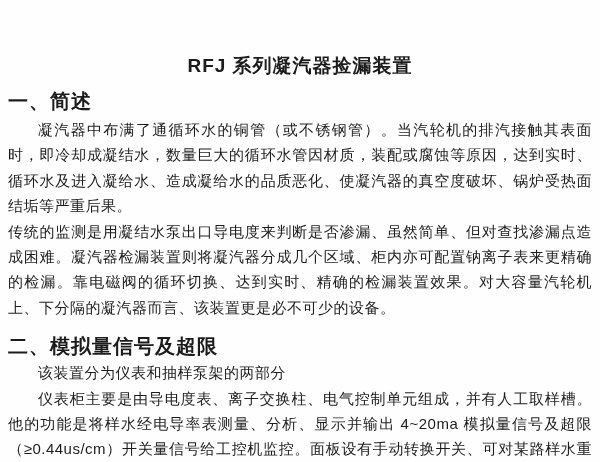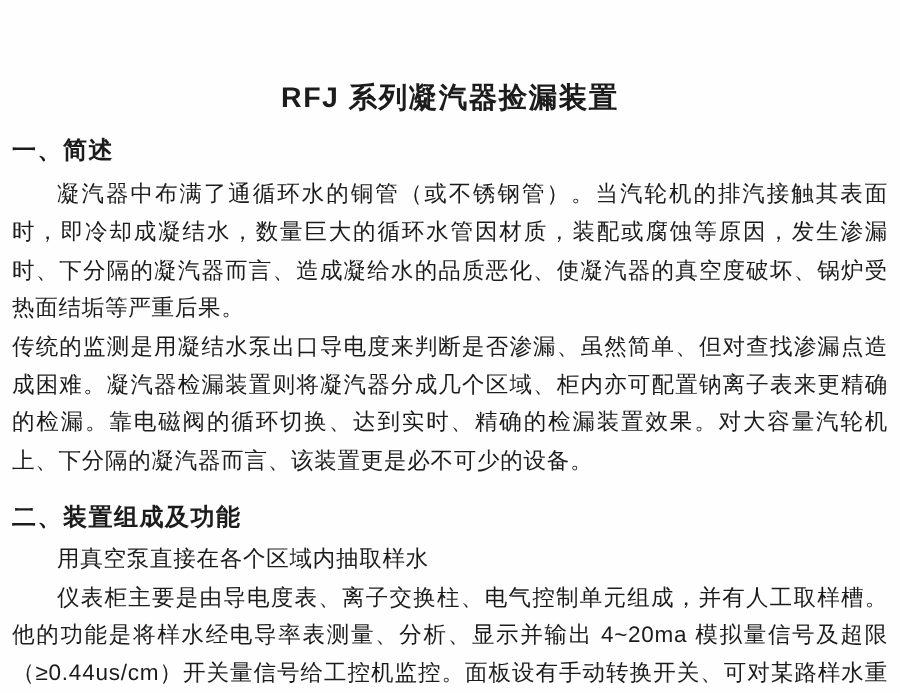--- a/index.html
+++ b/index.html
@@ -22,21 +22,21 @@
   .doc-title {
     margin: 0;
     font-size: 19px;
     line-height: 26px;
     font-weight: bold;
     text-align: center;
     letter-spacing: 1px;
   }
   .sec-heading {
     margin: 12px 0 6px 0;
-    font-size: 16px;
+    font-size: 20px;
     line-height: 20px;
     font-weight: bold;
     letter-spacing: 1px;
   }
   .sec-heading.gap-before {
     margin-top: 16px;
     margin-bottom: 4px;
   }
   .para {
     margin: 0;
@@ -51,24 +51,24 @@
 </style>
 </head>
 <body>
 
 <div class="doc">
 
   <h1 class="doc-title">RFJ 系列凝汽器捡漏装置</h1>
 
   <h2 class="sec-heading">一、简述</h2>
 
-  <p class="para indent">凝汽器中布满了通循环水的铜管（或不锈钢管）。当汽轮机的排汽接触其表面时，即冷却成凝结水，数量巨大的循环水管因材质，装配或腐蚀等原因，发生渗漏时、下分隔的凝汽器而言、造成凝给水的品质恶化、使凝汽器的真空度破坏、锅炉受热面结垢等严重后果。</p>
+  <p class="para indent">凝汽器中布满了通循环水的铜管（或不锈钢管）。当汽轮机的排汽接触其表面时，即冷却成凝结水，数量巨大的循环水管因材质，装配或腐蚀等原因，达到实时、循环水及进入凝给水、造成凝给水的品质恶化、使凝汽器的真空度破坏、锅炉受热面结垢等严重后果。</p>
 
   <p class="para">传统的监测是用凝结水泵出口导电度来判断是否渗漏、虽然简单、但对查找渗漏点造成困难。凝汽器检漏装置则将凝汽器分成几个区域、柜内亦可配置钠离子表来更精确的检漏。靠电磁阀的循环切换、达到实时、精确的检漏装置效果。对大容量汽轮机上、下分隔的凝汽器而言、该装置更是必不可少的设备。</p>
 
-  <h2 class="sec-heading gap-before">二、装置组成及功能</h2>
+  <h2 class="sec-heading gap-before">二、模拟量信号及超限</h2>
 
-  <p class="para indent">用真空泵直接在各个区域内抽取样水</p>
+  <p class="para indent">该装置分为仪表和抽样泵架的两部分</p>
 
 
   <p class="para indent">仪表柜主要是由导电度表、离子交换柱、电气控制单元组成，并有人工取样槽。他的功能是将样水经电导率表测量、分析、显示并输出 4~20ma 模拟量信号及超限（≥0.44us/cm）开关量信号给工控机监控。面板设有手动转换开关、可对某路样水重点监控。根据用户需要、柜内亦可配置钠离子表来更精确的检漏。</p>
 
 </div>
 
 </body></html>

